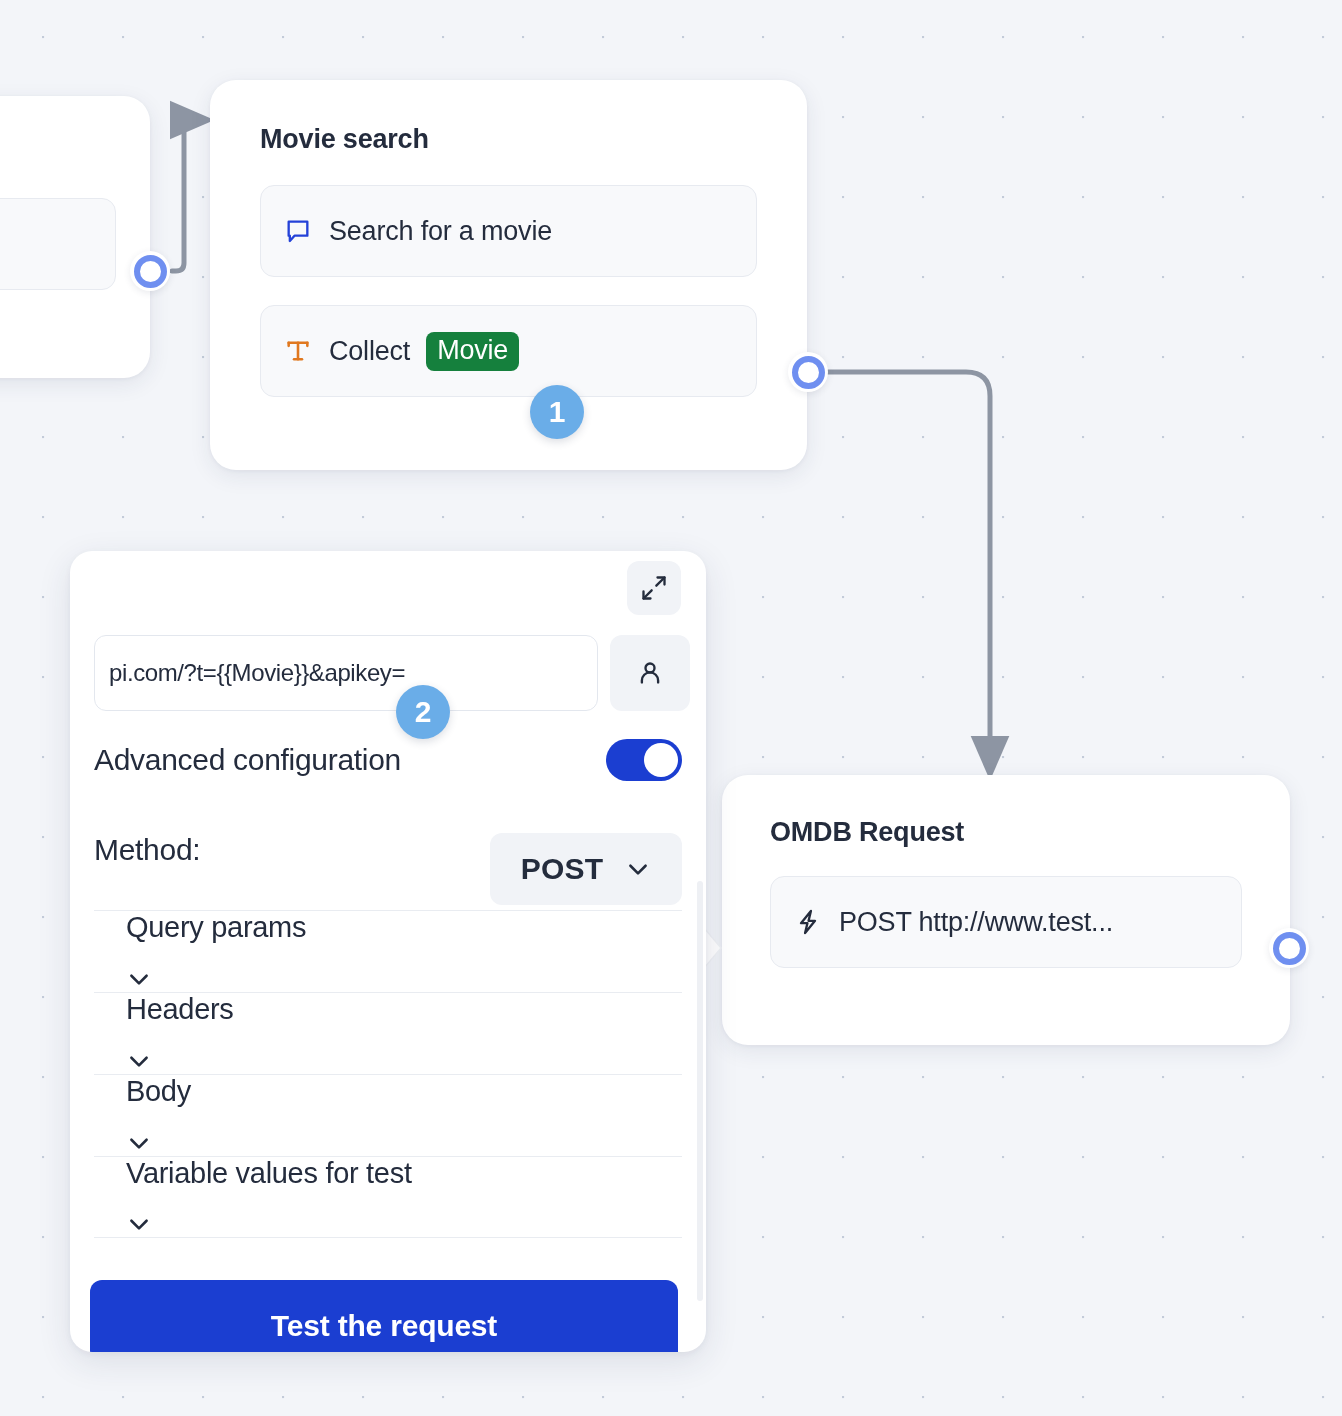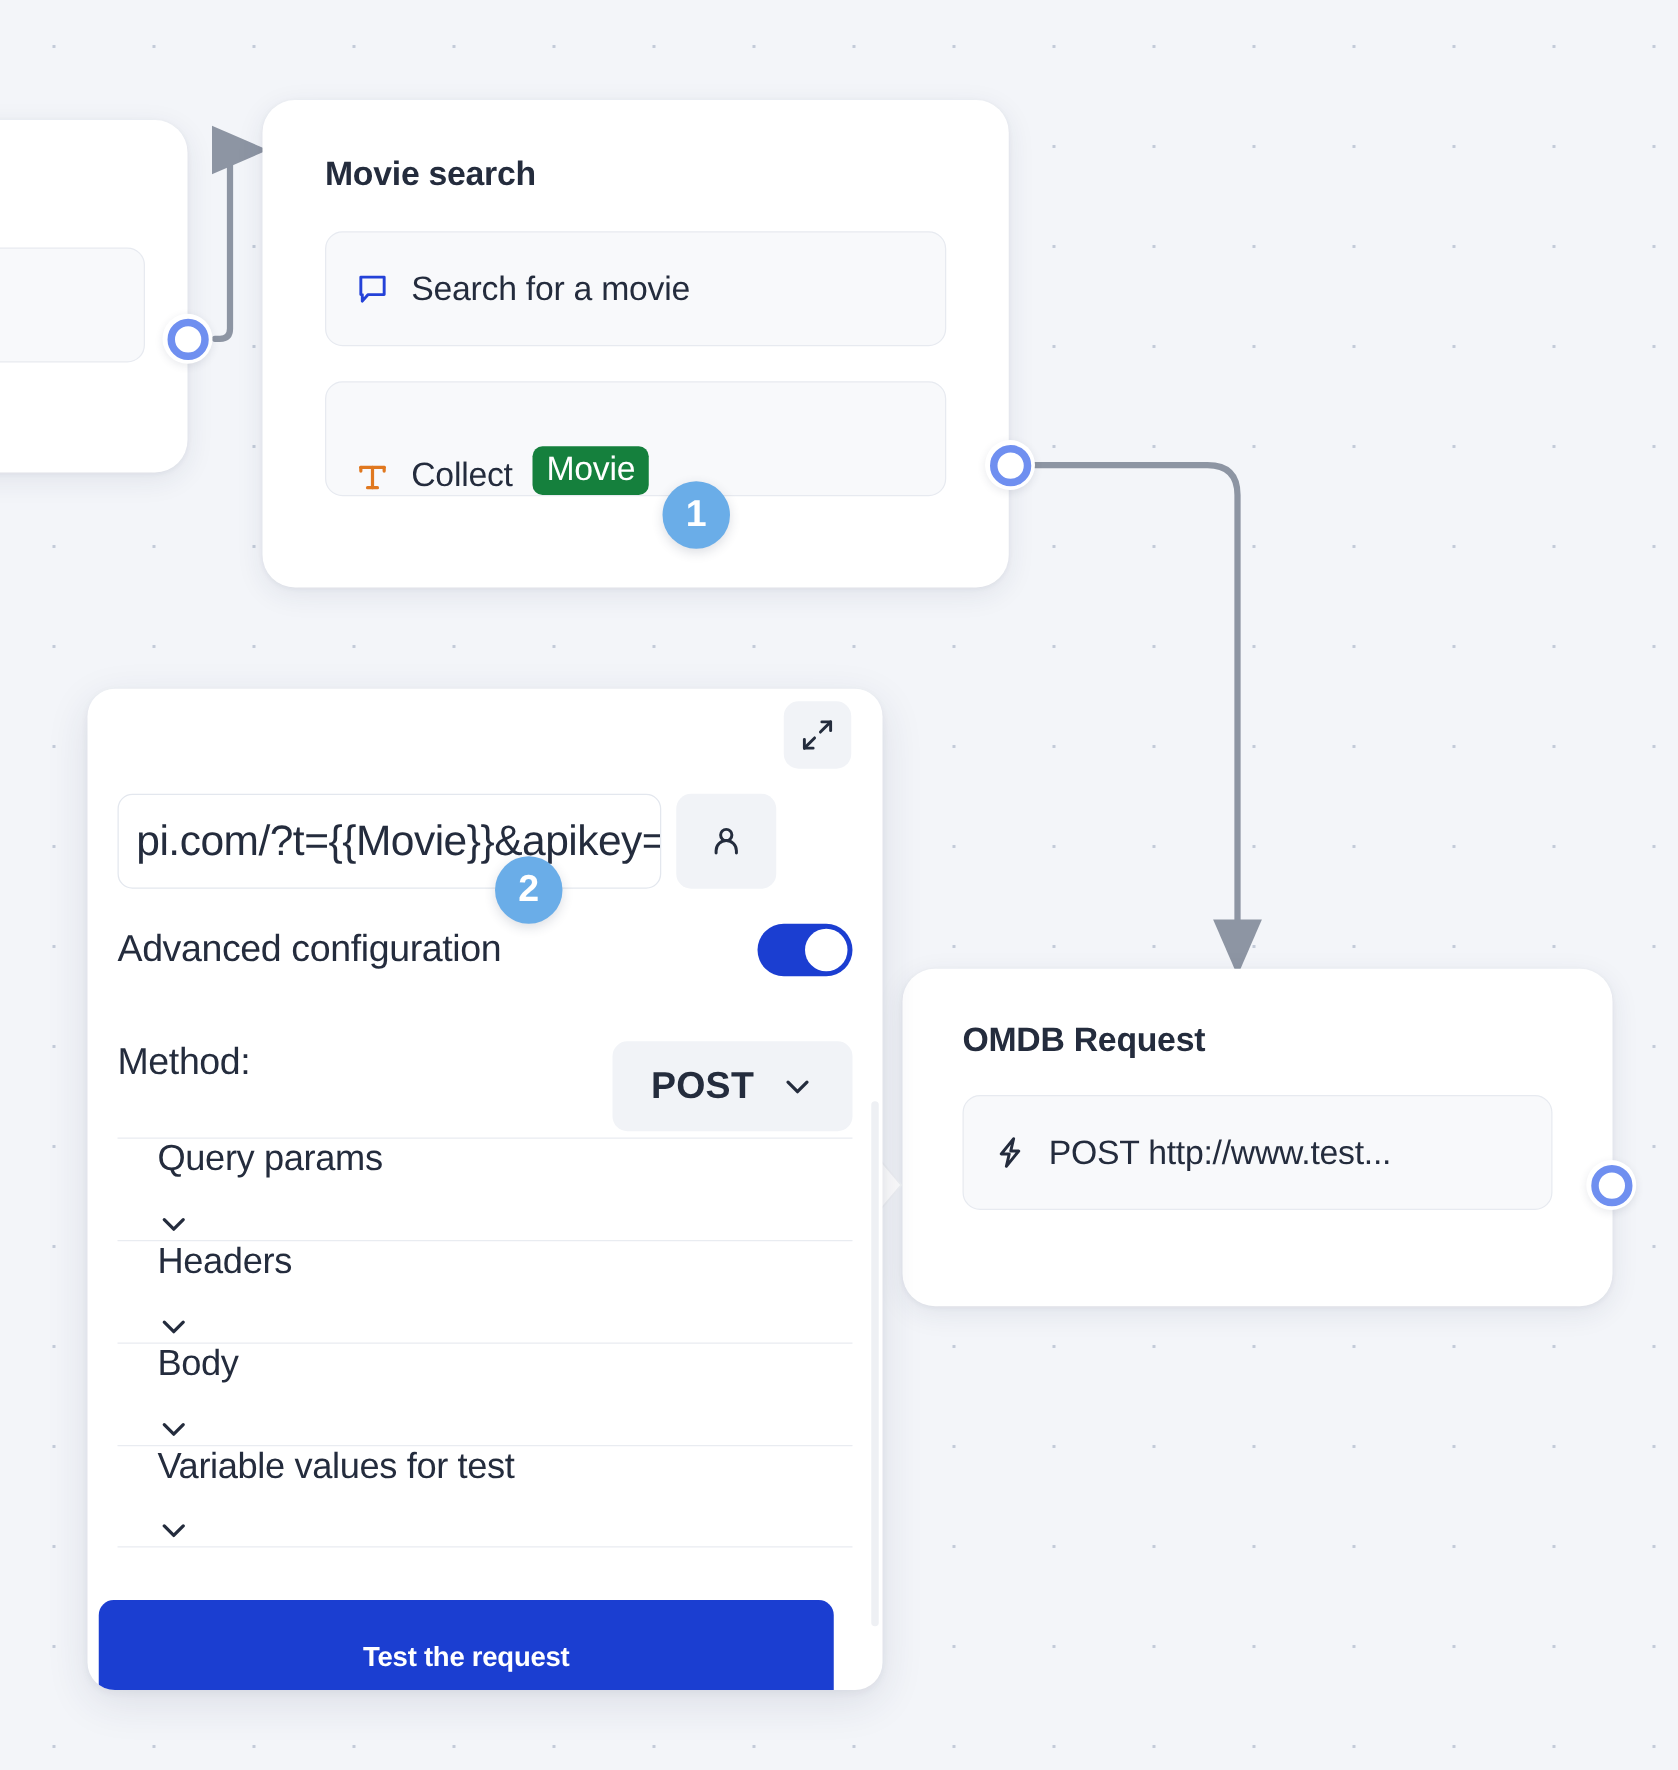--- a/index.html
+++ b/index.html
@@ -80,21 +80,21 @@
 
   
   #node-movie-search {
     left: 210px;
     top: 80px;
     width: 597px;
     height: 390px;
     padding: 44px 50px;
   }
   #node-movie-search .node-title { margin-bottom: 30px; }
-  #node-movie-search .node-row + .node-row { margin-top: 28px; align-items: flex-end; }
+  #node-movie-search .node-row + .node-row { margin-top: 28px; }
 
   
   #node-omdb {
     left: 722px;
     top: 775px;
     width: 568px;
     height: 270px;
     padding: 42px 48px;
   }
   #node-omdb .node-title { margin-bottom: 28px; }
@@ -197,27 +197,27 @@
   }
 
   #url-row {
     position: absolute;
     left: 24px;
     top: 84px;
     display: flex;
     gap: 12px;
   }
   #url-input {
-    width: 435px;
+    width: 504px;
     height: 76px;
     border: 1px solid #e3e7ee;
     border-radius: 12px;
     background: #ffffff;
     font-family: "Liberation Sans", sans-serif;
-    font-size: 34px;
+    font-size: 24px;
     color: #242c3d;
     letter-spacing: -0.4px;
     padding: 0 14px;
     overflow: hidden;
     white-space: nowrap;
     display: flex;
     align-items: center;
   }
   #url-auth-btn {
     width: 80px;
@@ -316,28 +316,28 @@
   }
   .acc-item:last-child { border-bottom: 1px solid #e9ecf1; }
   .acc-label {
     font-size: 29px;
     color: #242c3d;
     letter-spacing: -0.3px;
   }
 
   #test-btn {
     position: absolute;
-    left: 9px;
+    left: 20px;
     top: 729px;
     width: 588px;
     height: 92px;
     background: #1b3ed1;
     color: #ffffff;
     font-family: "Liberation Sans", sans-serif;
-    font-size: 22px;
+    font-size: 30px;
     font-weight: 700;
     letter-spacing: -0.2px;
     border: none;
     border-radius: 12px;
     cursor: pointer;
   }
 
   
   #panel-scroll-track {
     position: absolute;

